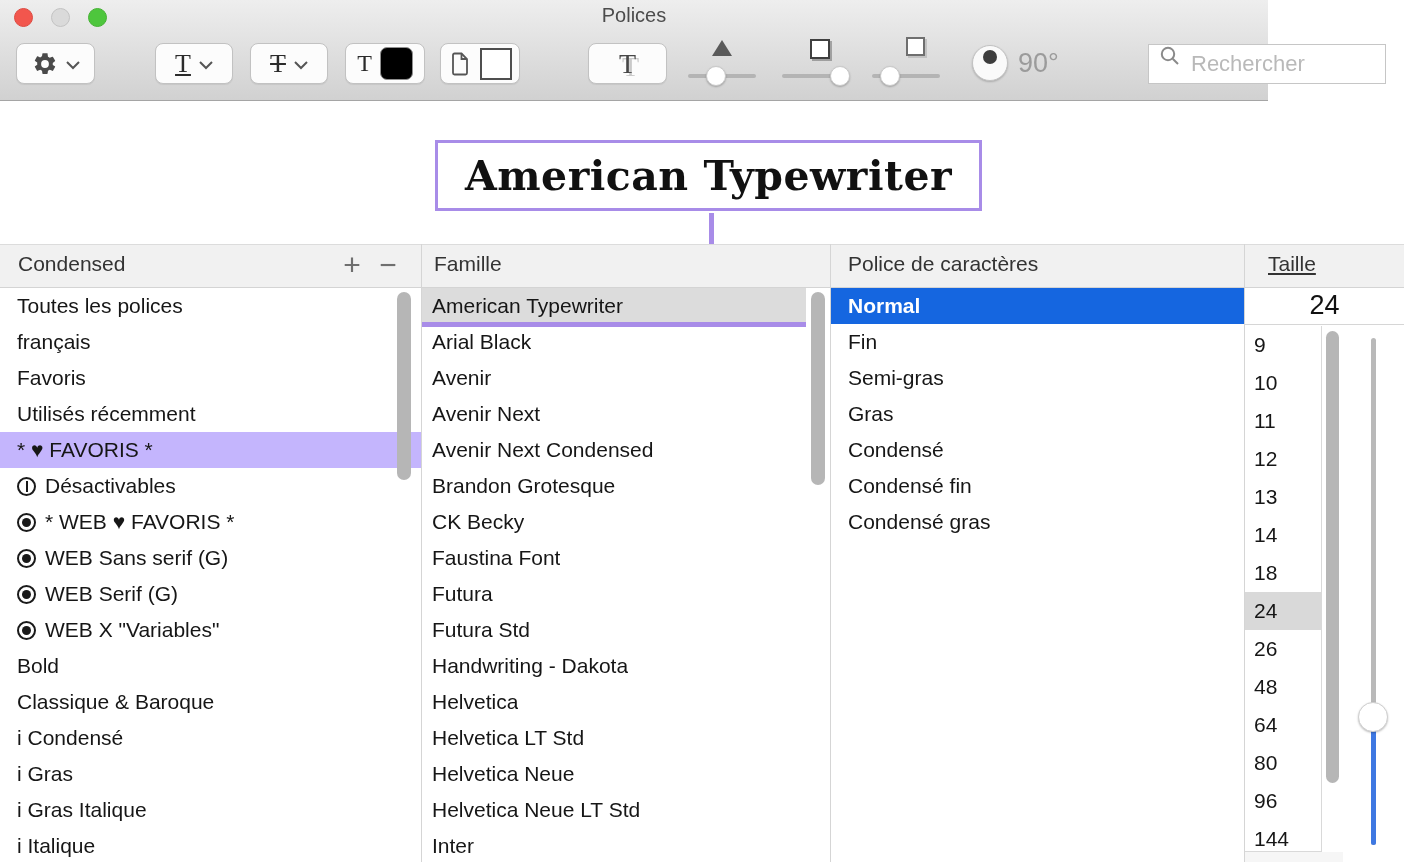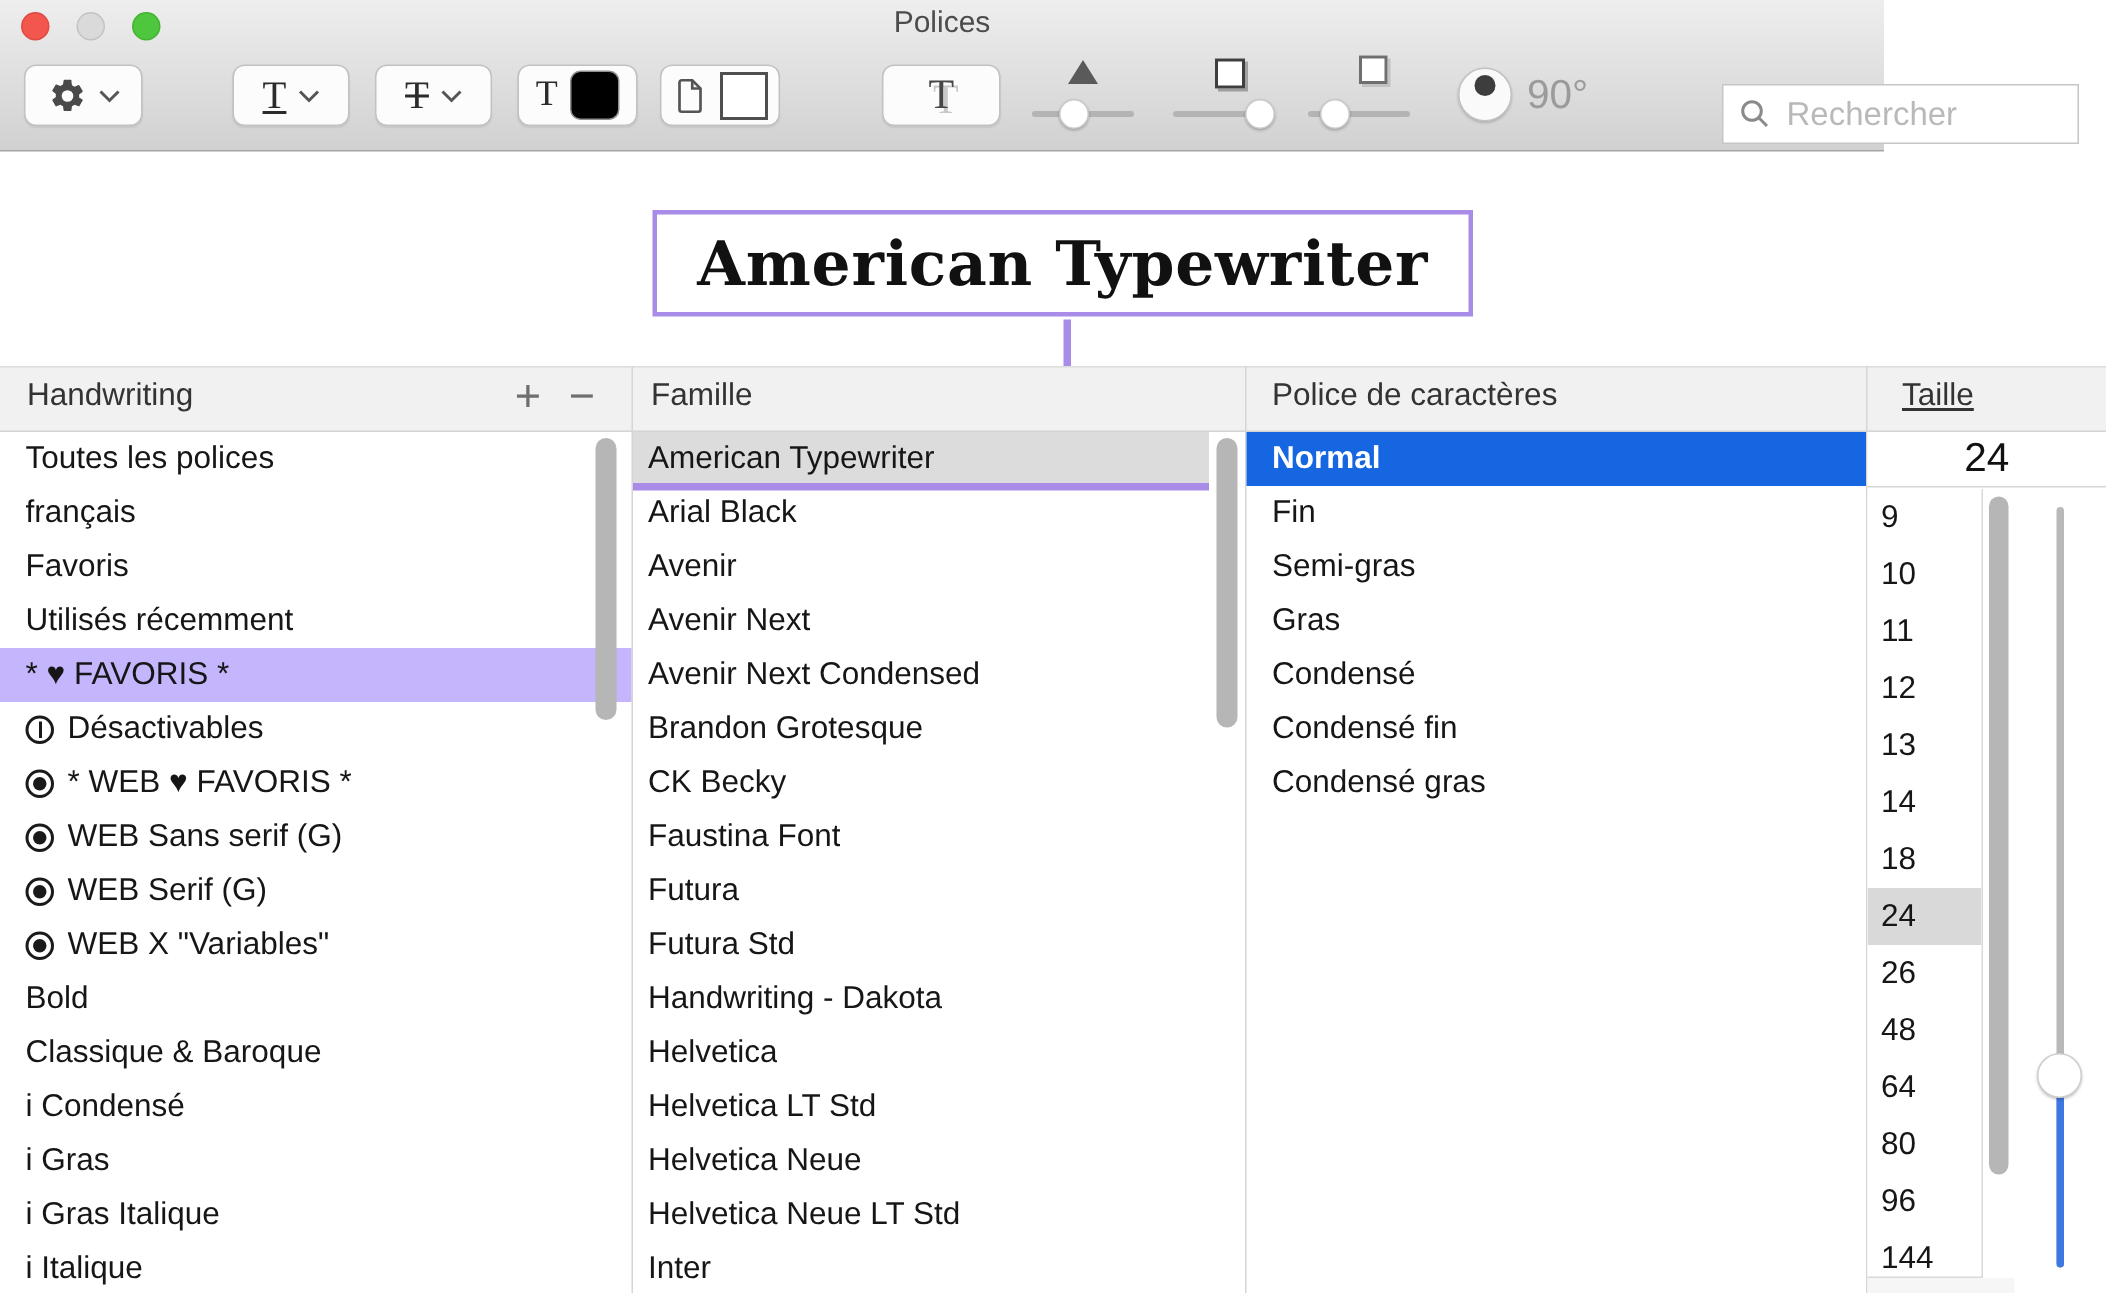--- a/index.html
+++ b/index.html
@@ -3,21 +3,21 @@
 <meta charset="utf-8">
 <style>
   html,body{margin:0;padding:0;}
   body{width:1404px;height:862px;overflow:hidden;background:#fff;
        font-family:"Liberation Sans","DejaVu Sans",sans-serif;
        -webkit-font-smoothing:antialiased;}
   #app{position:relative;width:1404px;height:862px;background:#fff;}
 
   
   .chrome{position:absolute;left:0;top:0;width:1256px;height:100px;
-          background:linear-gradient(#eeeeee,#d1d1d1);border-bottom:1px solid #a5a5a5;}
+          background:linear-gradient(#eeeeee,#d1d1d1);border-bottom:1px solid #a5a5a5;padding-left:12px;}
   .traffic{position:absolute;top:8px;left:14px;width:17px;height:17px;border-radius:50%;}
   .t-close{background:#f2564d;border:1px solid #dd4b42;}
   .t-min{left:51px;background:#dadada;border:1px solid #c3c3c3;}
   .t-zoom{left:88px;background:#4ec63d;border:1px solid #45b234;}
   .win-title{position:absolute;top:4px;left:0;width:100%;text-align:center;
              font-size:20px;color:#4c4c4c;}
   .tb-btn{position:absolute;top:43px;height:41px;background:#fcfcfc;
           border:1px solid #c2c2c2;border-radius:8px;box-sizing:border-box;
           display:flex;align-items:center;justify-content:center;
           box-shadow:0 1px 1px rgba(0,0,0,0.07);}
@@ -39,22 +39,22 @@
   .icon-fsquare{position:absolute;top:39px;width:16px;height:16px;background:#fff;
                 border:2px solid #3f3f3f;box-shadow:2px 2px 0 rgba(0,0,0,0.28);box-sizing:content-box;}
   .icon-osquare{position:absolute;top:37px;width:15px;height:15px;background:#fff;
                 border:2px solid #6f6f6f;box-shadow:2px 2px 0 #c2c2c2;box-sizing:content-box;}
   .knob{position:absolute;left:972px;top:45px;width:36px;height:36px;border-radius:50%;
         background:#fafafa;border:1px solid #c2c2c2;box-shadow:0 1px 2px rgba(0,0,0,0.2);
         box-sizing:border-box;}
   .knob-dot{position:absolute;left:10px;top:4px;width:14px;height:14px;border-radius:50%;background:#3d3d3d;}
   .rot-label{position:absolute;left:1018px;top:48px;font-size:27px;color:#9b9b9b;}
   .search{position:absolute;left:1148px;top:44px;width:238px;height:40px;background:#fff;
-          border:1px solid #c6c6c6;border-radius:0;display:flex;align-items:center;
-          box-sizing:border-box;padding-left:10px;margin-top:12px;}
+          border:1px solid #c6c6c6;border-radius:0;display:flex;
+          box-sizing:border-box;padding-left:10px;}
   .search input{border:none;outline:none;font-size:22px;color:#333;width:180px;margin-left:8px;
                 font-family:inherit;background:transparent;}
   .search input::placeholder{color:#b9b9b9;}
 
   
   .callout{position:absolute;left:435px;top:140px;width:547px;height:71px;background:#fff;
            border:3px solid #a88ce8;box-sizing:border-box;display:flex;align-items:center;justify-content:center;}
   .callout-text{font-family:"DejaVu Serif","Liberation Serif",serif;font-weight:600;
                 font-size:41px;color:#111;letter-spacing:0.5px;white-space:nowrap;}
   .arrow-shaft{position:absolute;left:709px;top:213px;width:5px;height:91px;background:#a88ce8;}
@@ -209,21 +209,21 @@
   </div>
 
   <div class="callout">
     <span class="callout-text">American Typewriter</span>
   </div>
   <div class="arrow-shaft"></div>
   <div class="arrow-head"></div>
   <div class="fam-underline"></div>
 
   <div class="hdr-strip"></div>
-  <div class="hdr-label" style="left:18px;">Handwriting</div>
+  <div class="hdr-label" style="left:18px;">Condensed</div>
   <button class="hdr-btn" style="left:337px;">+</button>
   <button class="hdr-btn" style="left:373px;">−</button>
   <div class="hdr-label" style="left:434px;">Famille</div>
   <div class="hdr-label" style="left:848px;">Police de caractères</div>
   <div class="hdr-label" style="left:1268px;text-decoration:underline;">Taille</div>
 
   <div class="vline" style="left:421px;"></div>
   <div class="vline" style="left:830px;"></div>
   <div class="vline" style="left:1244px;"></div>
 

